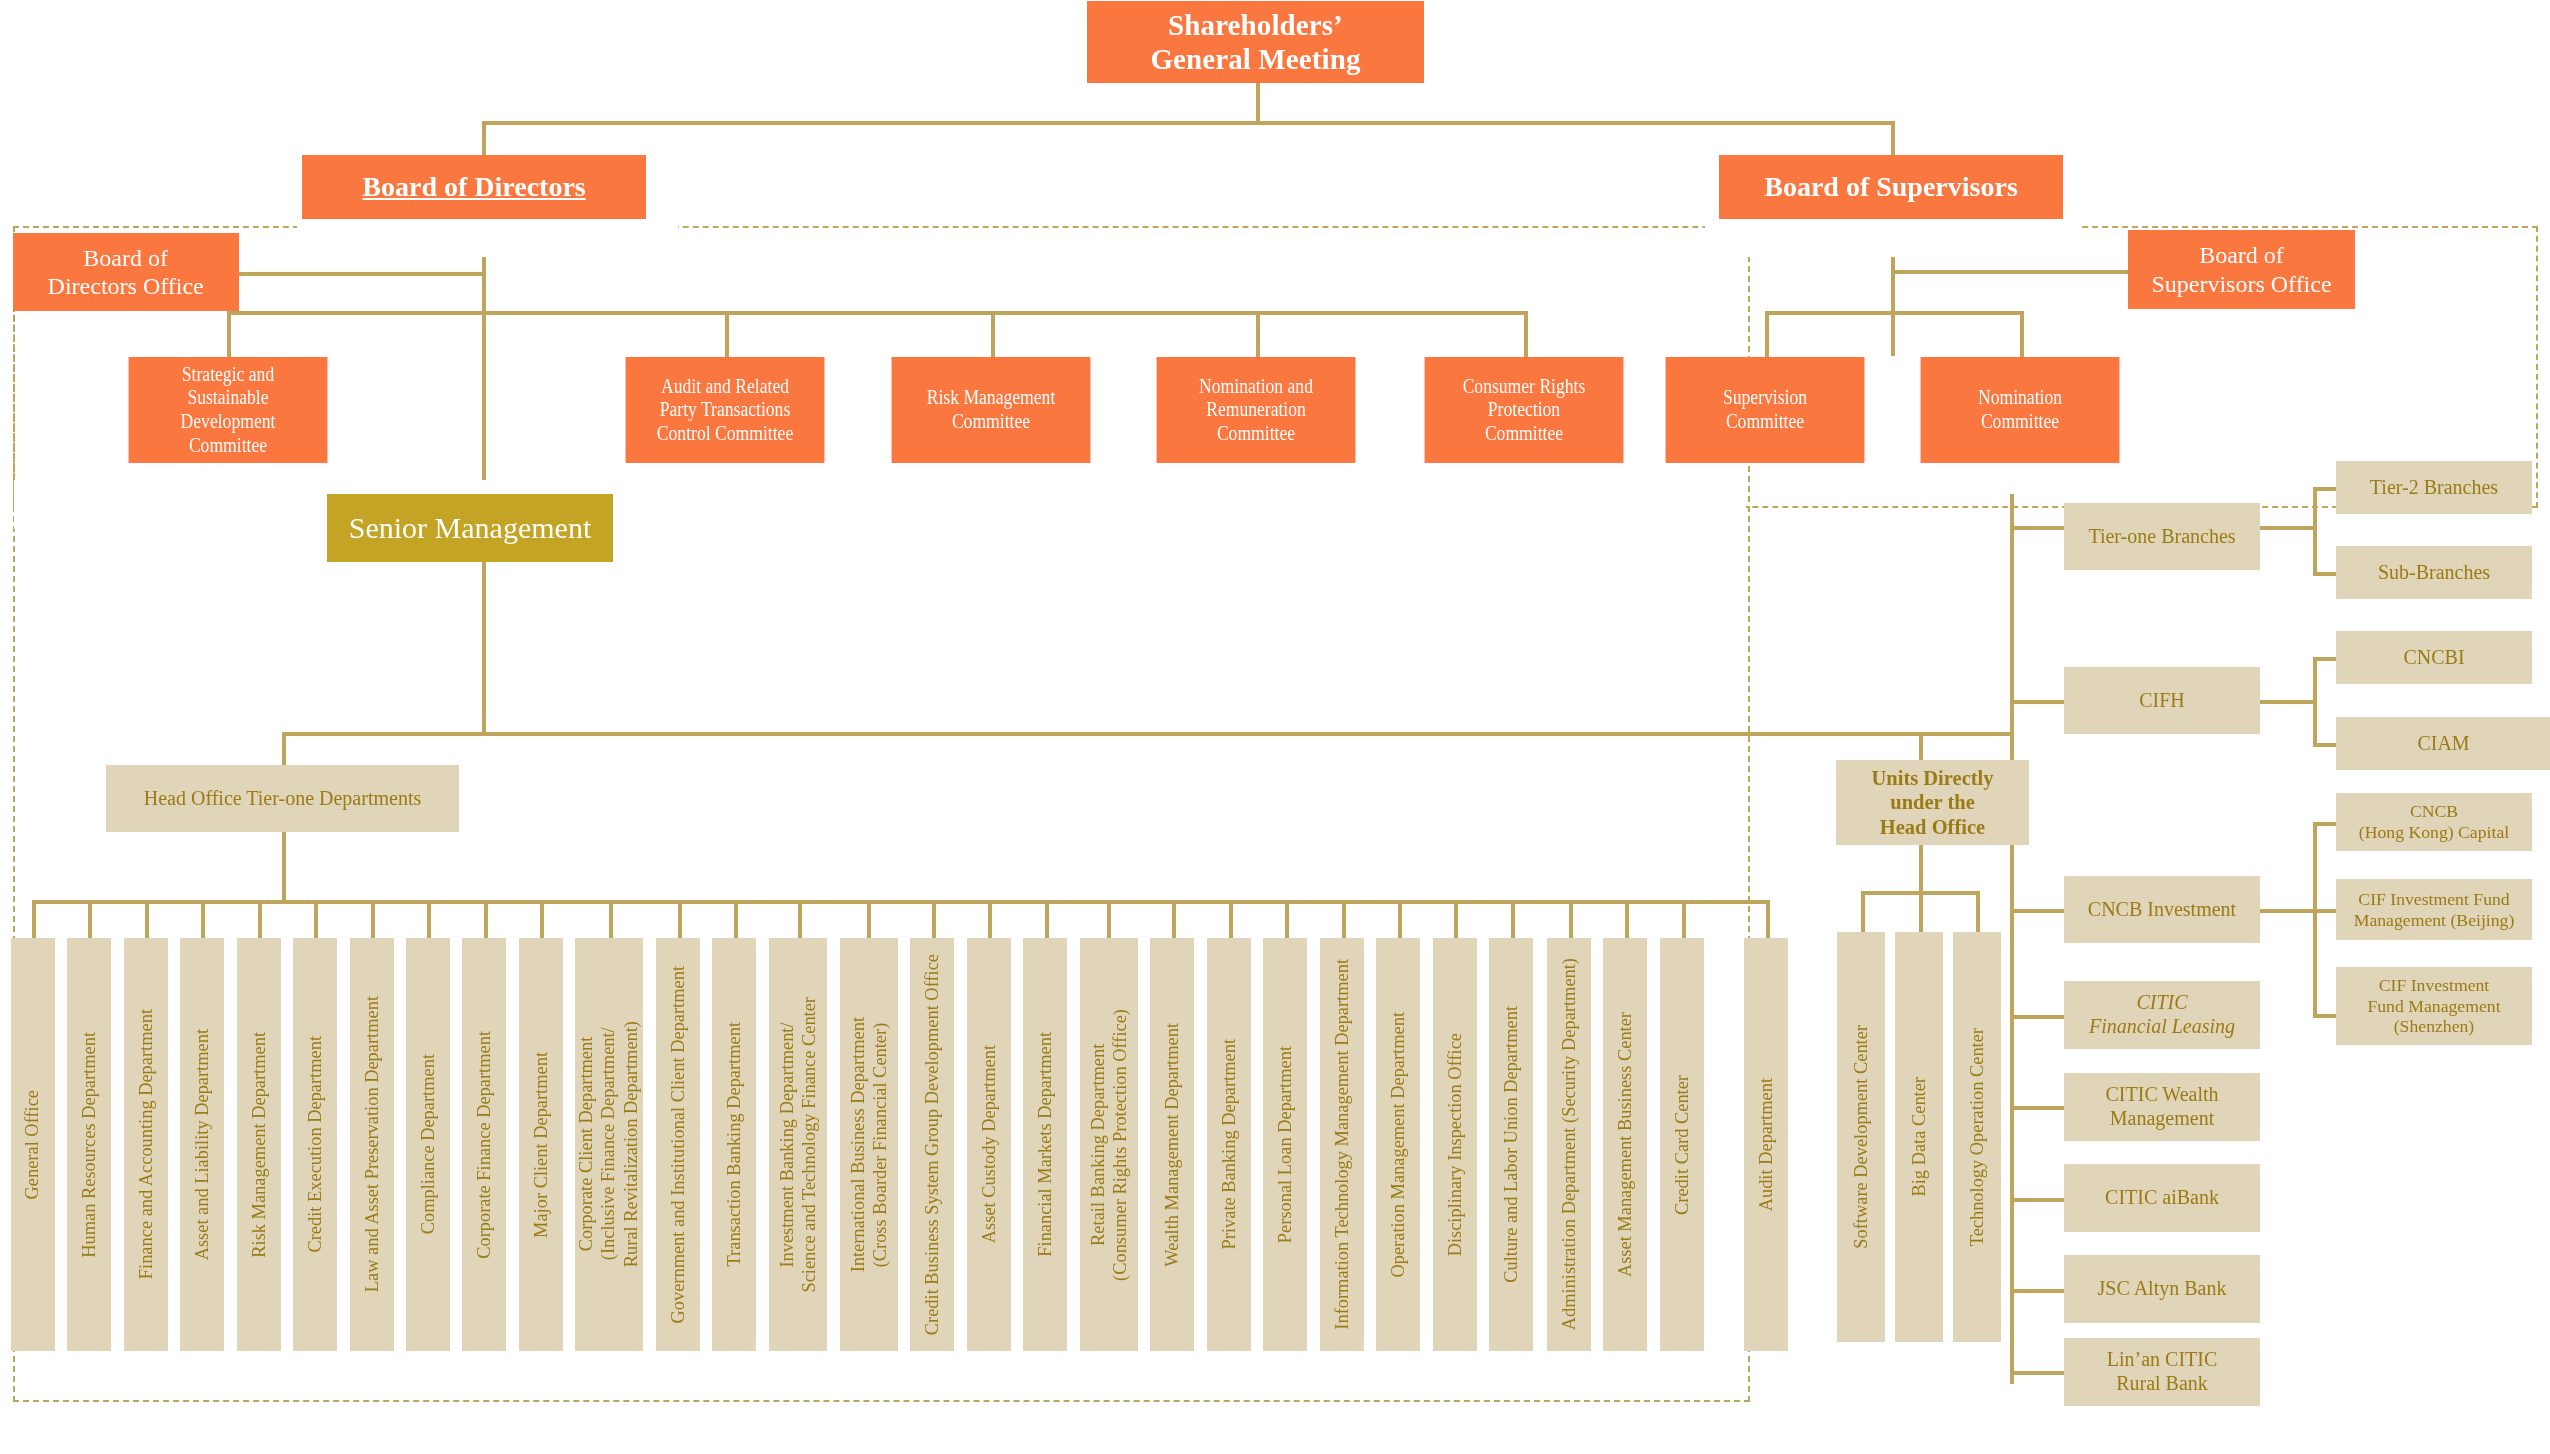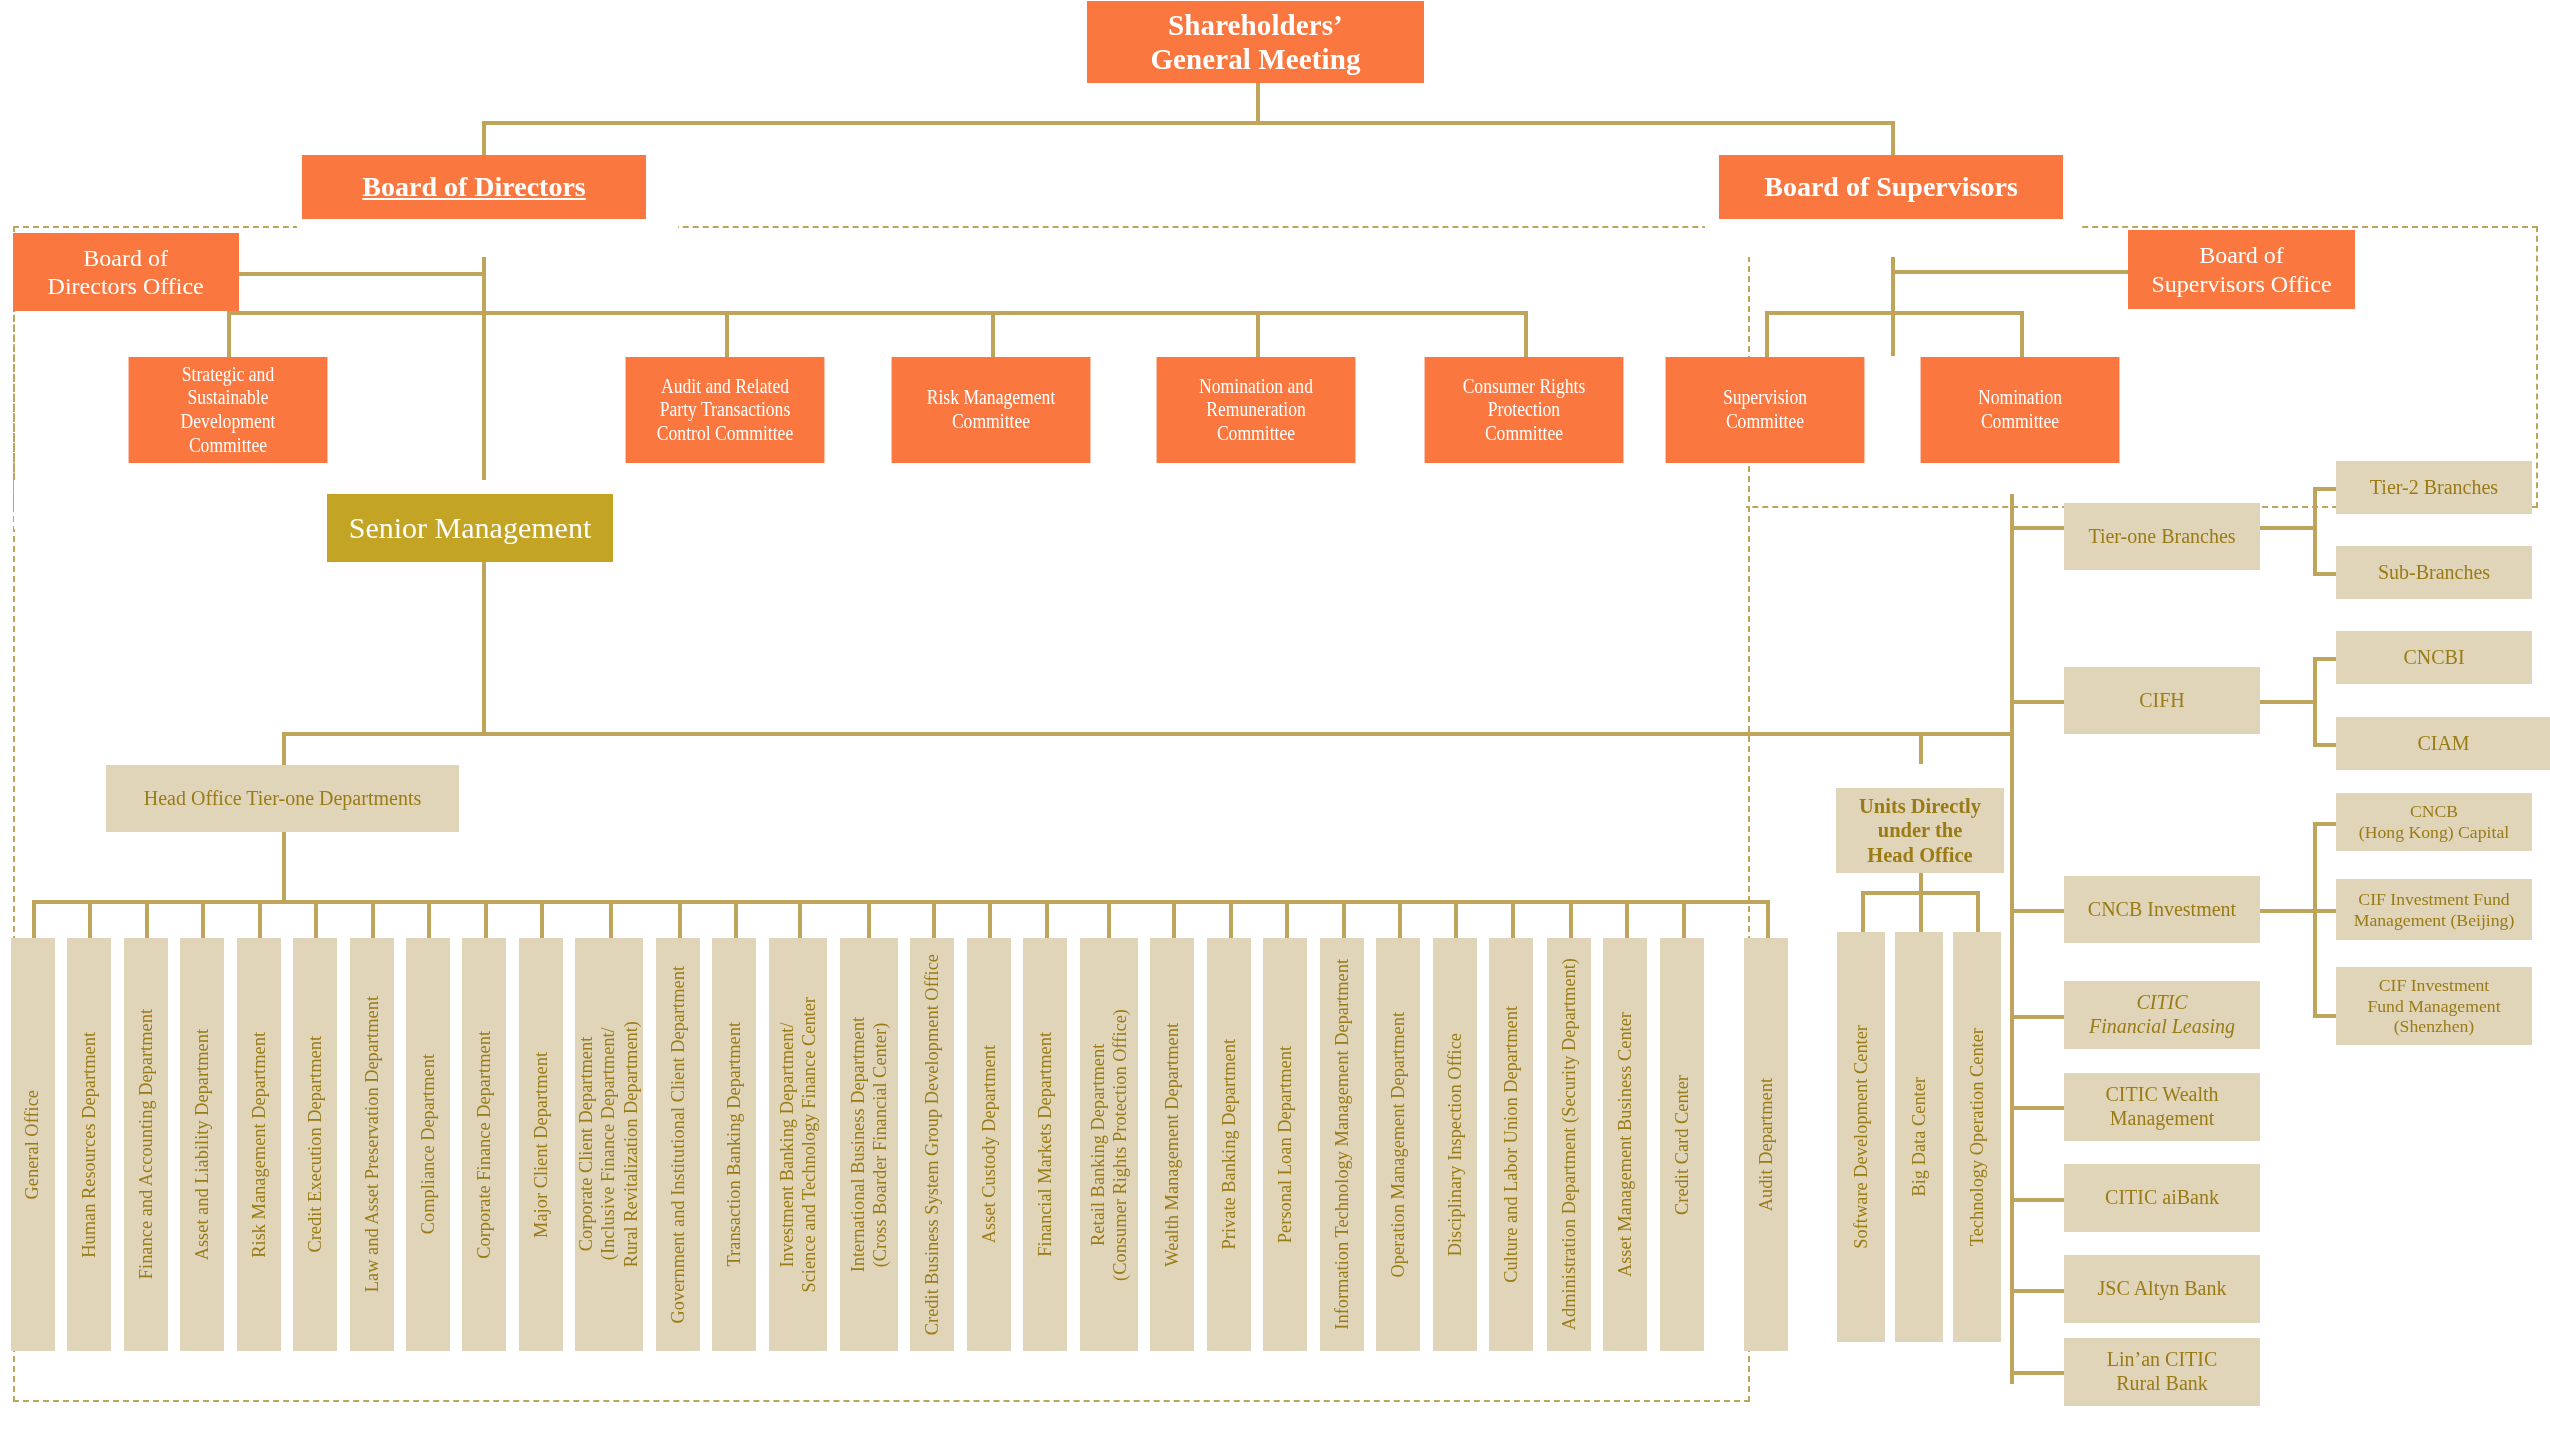--- a/index.html
+++ b/index.html
@@ -258,21 +258,21 @@
   </div>
   <div class="box tan b-tan" style="left:2064px;top:1338px;width:196px;height:68px;">
     <span style="white-space: pre-line;">Lin’an CITIC
 Rural Bank</span>
   </div>
 
   <div class="box tan b-tan" style="left:106px;top:765px;width:353px;height:67px;">
     <span>Head Office Tier-one Departments</span>
   </div>
 
-  <div class="box tan b-units" style="left:1836px;top:760px;width:168px;height:85px;margin-top:28px;">
+  <div class="box tan b-units" style="left:1836px;top:760px;width:193px;height:85px;">
     <span style="white-space: pre-line;">Units Directly
 under the
 Head Office</span>
   </div>
 
   <div class="vbox" style="left:1837px;top:932px;width:48px;height:410px;">
     <span class="vtxt">Software Development Center</span>
   </div>
   <div class="vbox" style="left:1895px;top:932px;width:48px;height:410px;">
     <span class="vtxt">Big Data Center</span>

